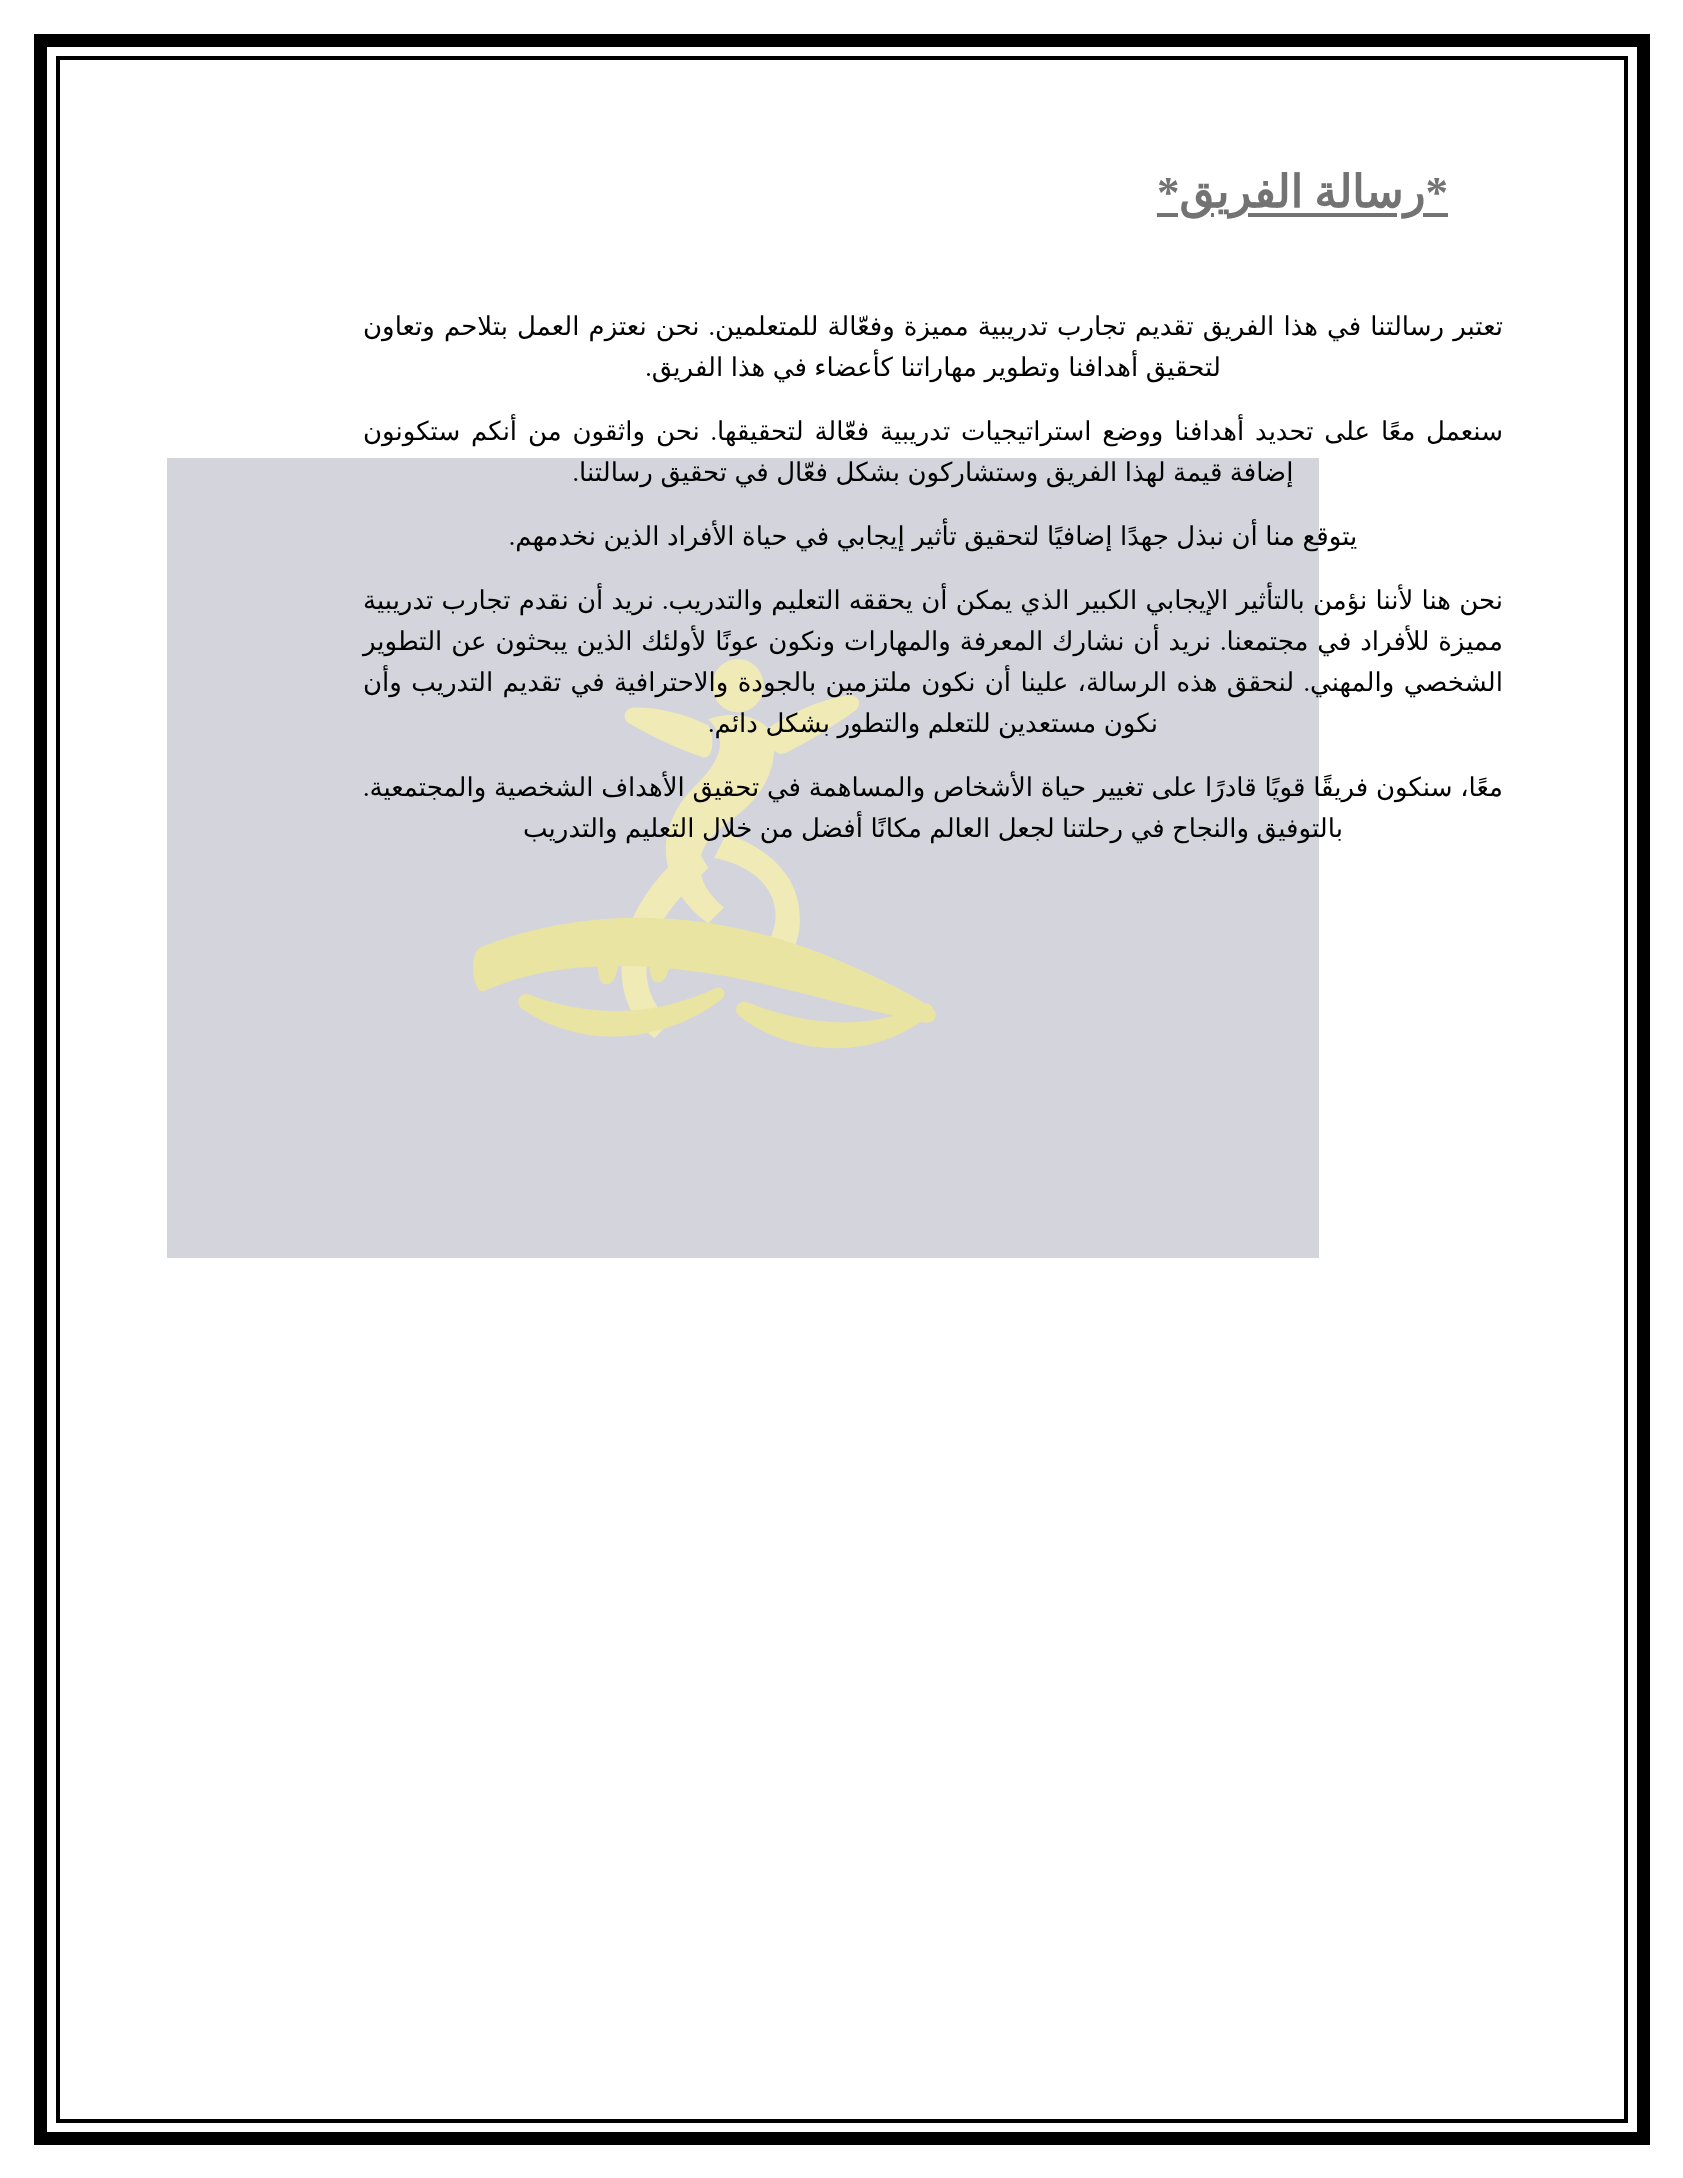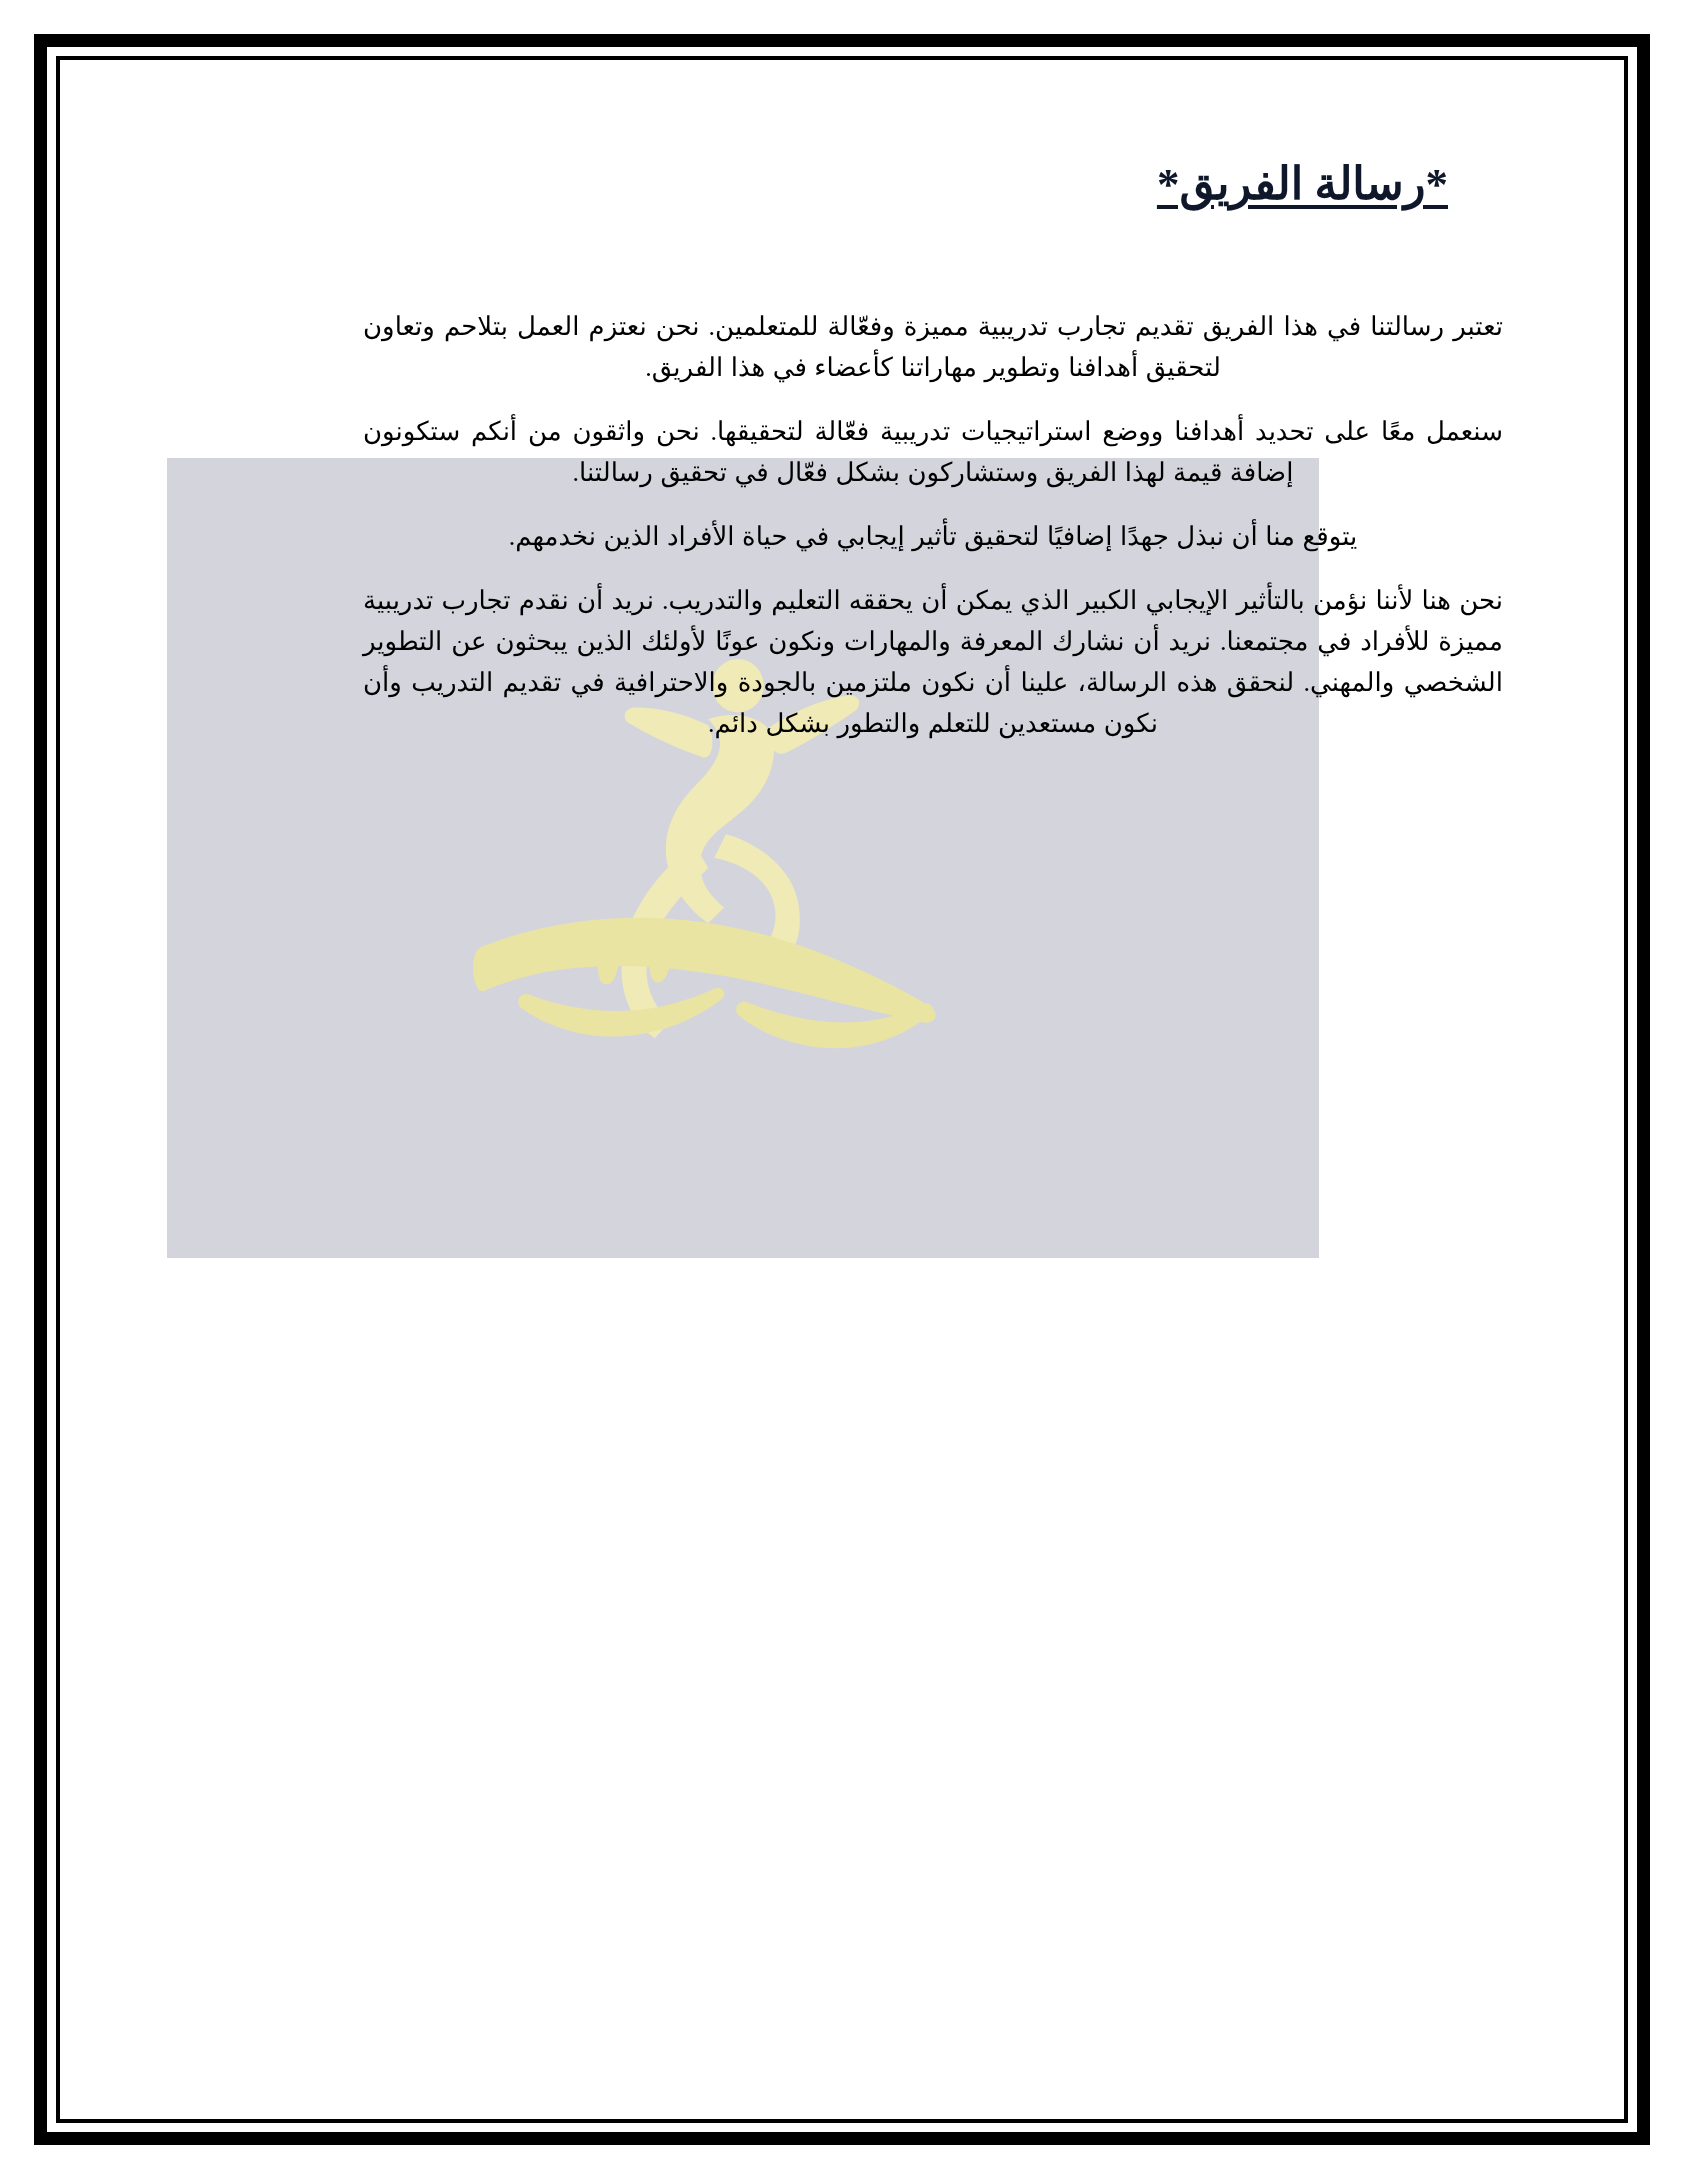--- a/index.html
+++ b/index.html
@@ -76,25 +76,25 @@
     position: absolute;
     left: 0;
     top: 0;
     right: 0;
     bottom: 0;
     z-index: 3;
   }
 
   .doc-title {
     position: absolute;
-    top: 97px;
+    top: 105px;
     right: 176px;
     font-size: 45px;
     font-weight: bold;
-    color: #0f172a;
+    color: #737373;
     text-decoration: underline;
     text-underline-offset: 6px;
     letter-spacing: 0px;
     white-space: nowrap;
     font-family: "Liberation Serif", "DejaVu Serif", serif;
   }
 
   .body-block {
     position: absolute;
     top: 246px;
@@ -178,19 +178,20 @@
 
       <div class="text-layer">
 
         <div class="doc-title">*رسالة الفريق*</div>
 
         <div class="body-block">
           <p class="para">تعتبر رسالتنا في هذا الفريق تقديم تجارب تدريبية مميزة وفعّالة للمتعلمين. نحن نعتزم العمل بتلاحم وتعاون لتحقيق أهدافنا وتطوير مهاراتنا كأعضاء في هذا الفريق.</p>
           <p class="para">سنعمل معًا على تحديد أهدافنا ووضع استراتيجيات تدريبية فعّالة لتحقيقها. نحن واثقون من أنكم ستكونون إضافة قيمة لهذا الفريق وستشاركون بشكل فعّال في تحقيق رسالتنا.</p>
           <p class="para">يتوقع منا أن نبذل جهدًا إضافيًا لتحقيق تأثير إيجابي في حياة الأفراد الذين نخدمهم.</p>
           <p class="para">نحن هنا لأننا نؤمن بالتأثير الإيجابي الكبير الذي يمكن أن يحققه التعليم والتدريب. نريد أن نقدم تجارب تدريبية مميزة للأفراد في مجتمعنا. نريد أن نشارك المعرفة والمهارات ونكون عونًا لأولئك الذين يبحثون عن التطوير الشخصي والمهني. لنحقق هذه الرسالة، علينا أن نكون ملتزمين بالجودة والاحترافية في تقديم التدريب وأن نكون مستعدين للتعلم والتطور بشكل دائم.</p>
+          <p class="para">معًا، سنكون فريقًا قويًا قادرًا على تغيير حياة الأشخاص والمساهمة في تحقيق الأهداف الشخصية والمجتمعية. بالتوفيق والنجاح في رحلتنا لجعل العالم مكانًا أفضل من خلال التعليم والتدريب</p>
         </div>
 
       </div>
     </div>
   </div>
 </div>
 
 
 </body></html>

